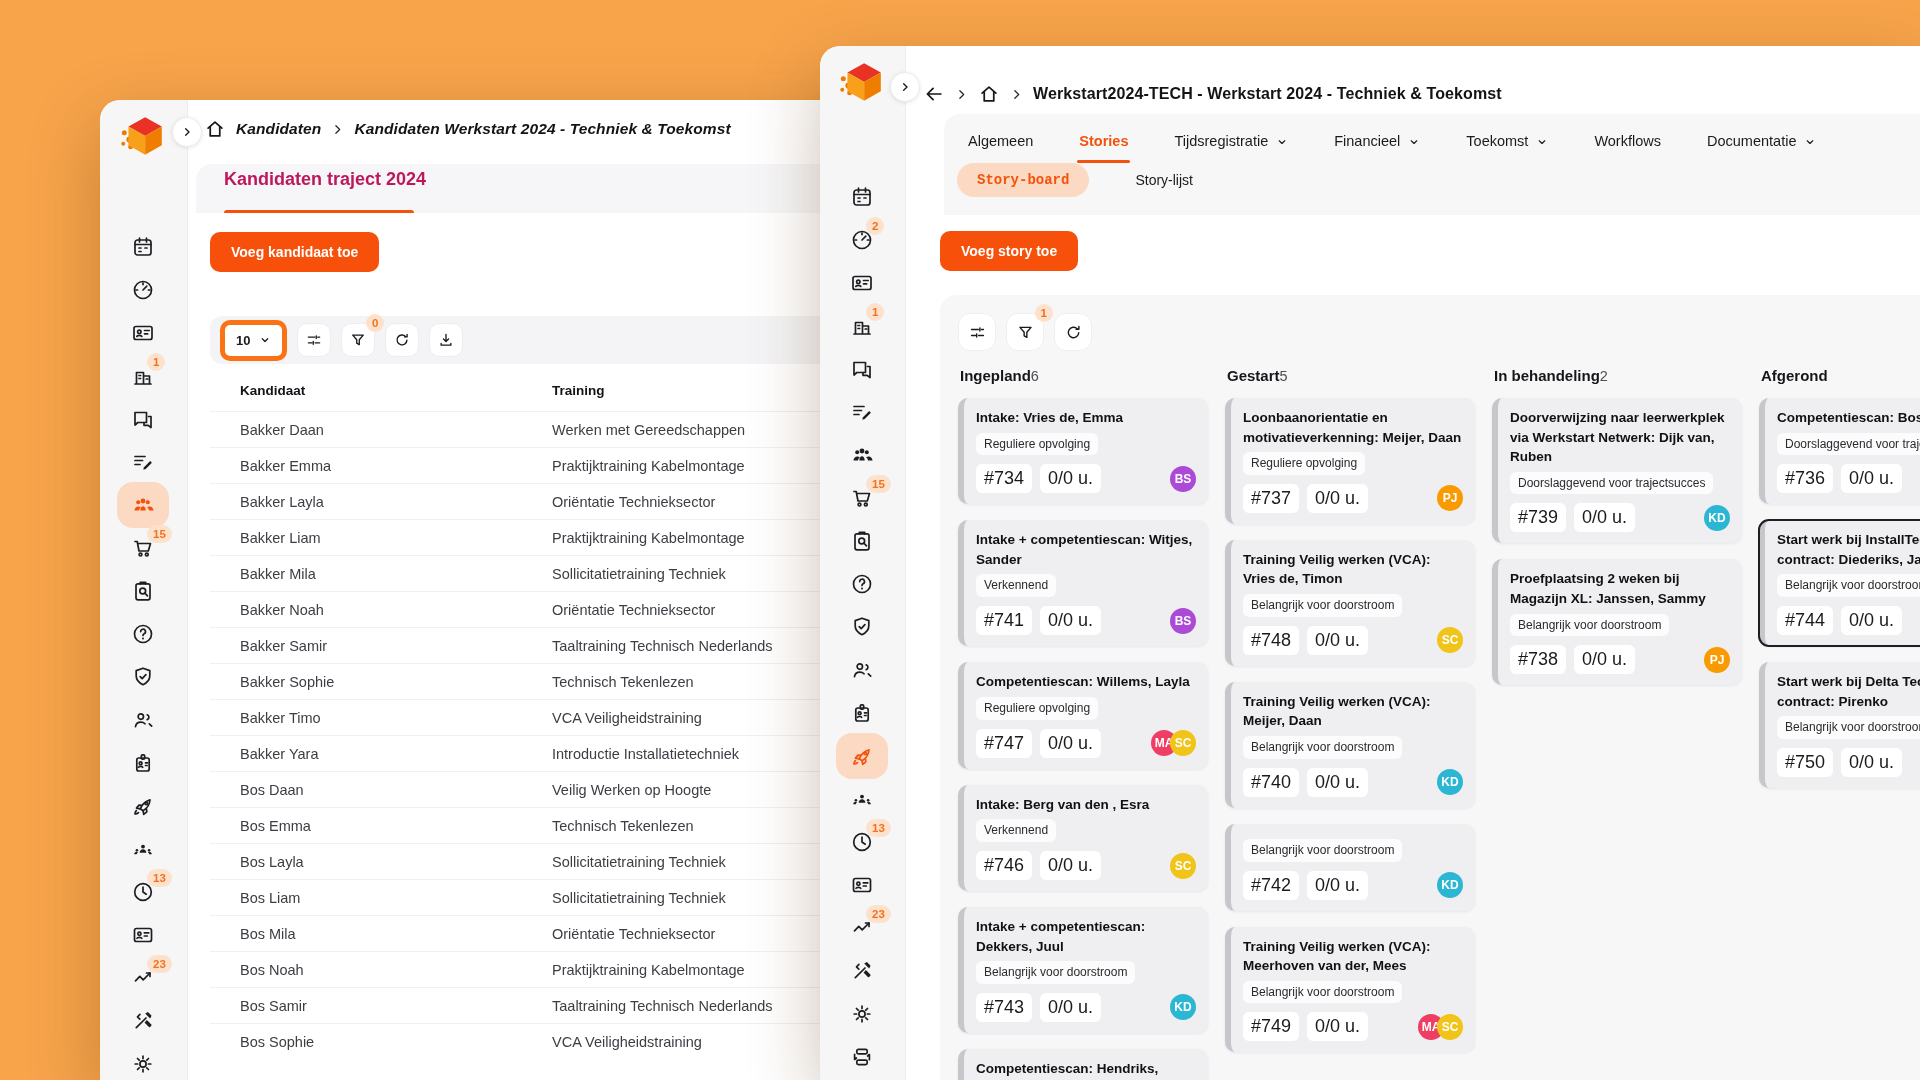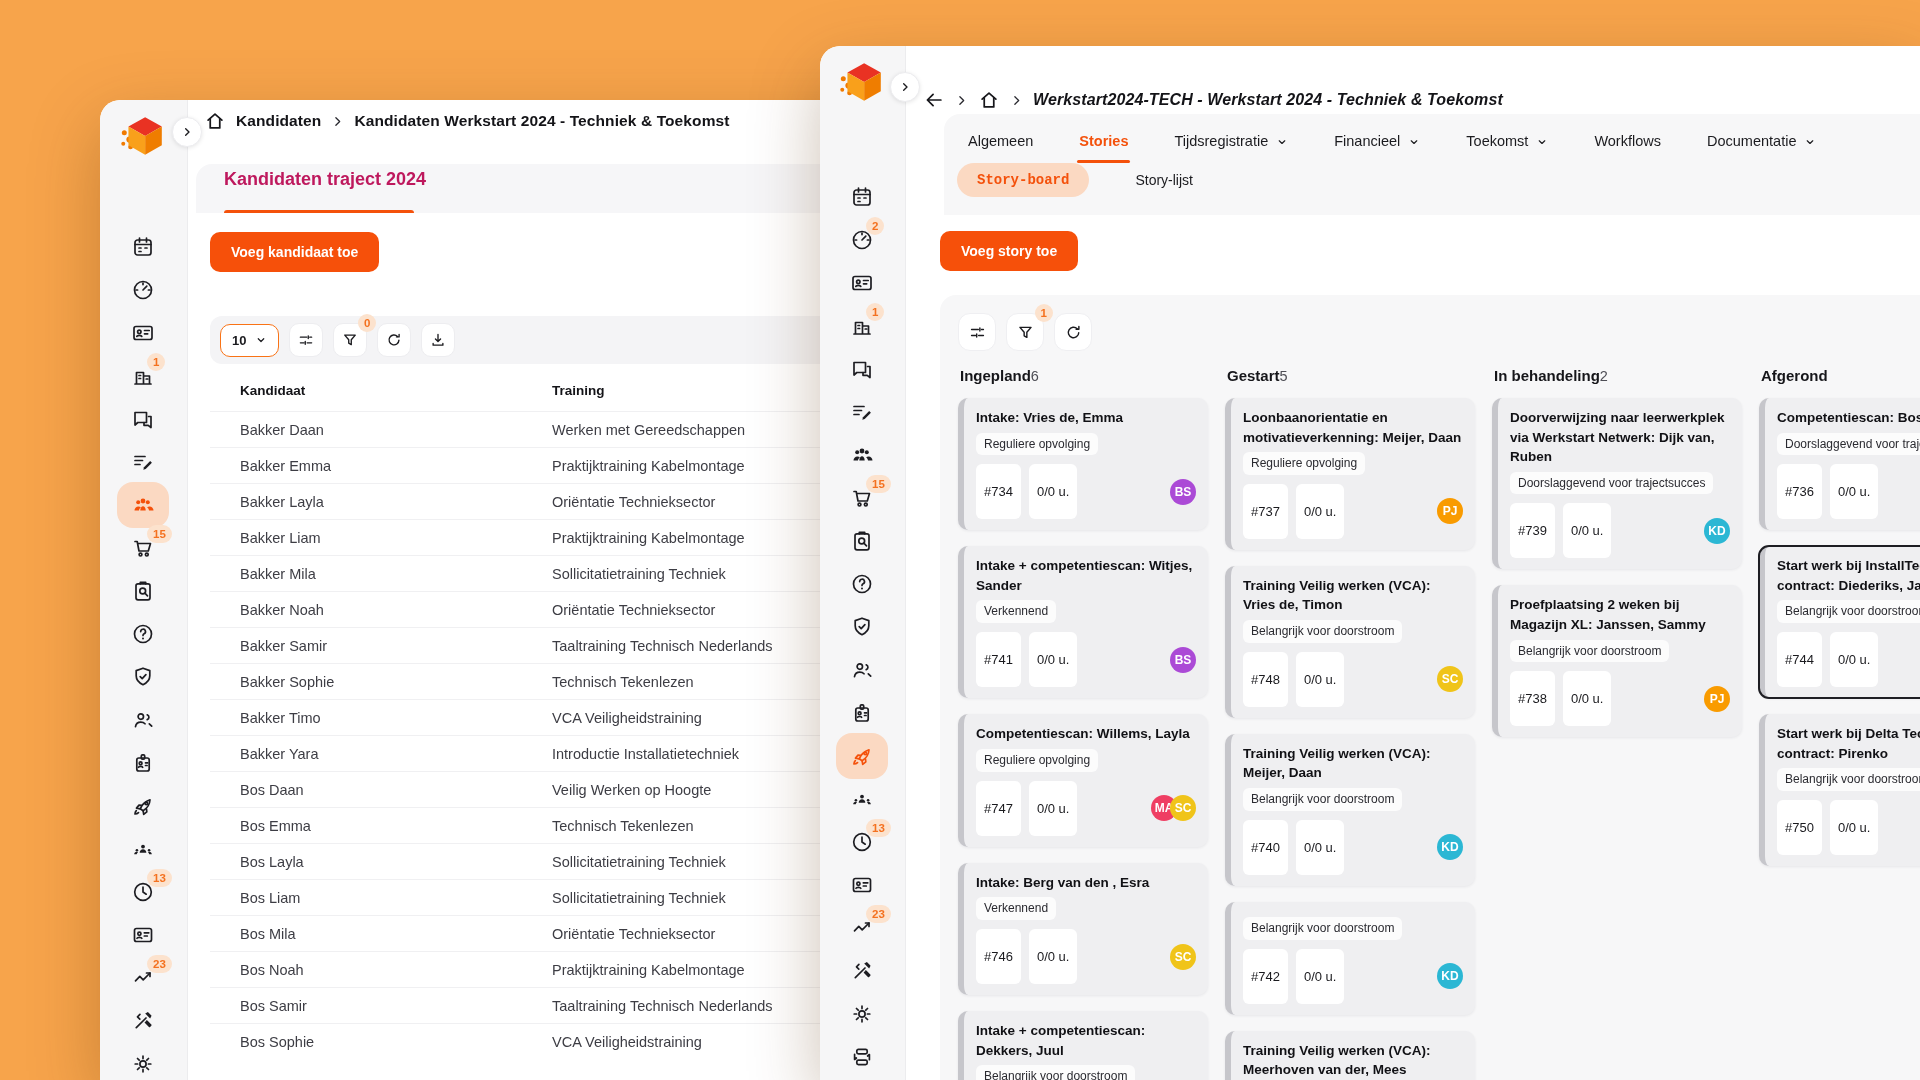--- a/index.html
+++ b/index.html
@@ -41,42 +41,42 @@
     color:#1D1D22; border-radius:16px; cursor:pointer; flex:none;
   }
   .nav-item.active { height:46px; margin:-11px 0; background:#FBD9C2; color:#F4510B; }
   .icon { width:24px; height:24px; stroke:currentColor; fill:none; stroke-width:1.7; stroke-linecap:round; stroke-linejoin:round; flex:none; }
   .badge {
     position:absolute; top:-11px; left:30px; background:#FCE2CD; color:#F4711F;
     font-size:11.5px; font-weight:700; border-radius:9px; padding:1px 6px; line-height:16px; z-index:2;
   }
 
   .crumbs { position:absolute; display:flex; align-items:center; gap:10px; z-index:2; }
-  #back-window .crumbs { left:104px; top:10px; }
-  #front-window .crumbs { left:103px; top:43px;font-style:italic; }
+  #back-window .crumbs { left:104px; top:18px;font-style:italic; }
+  #front-window .crumbs { left:103px; top:37px; }
   .crumbs svg { width:22px; height:22px; stroke:#17171B; fill:none; stroke-width:1.9; stroke-linecap:round; stroke-linejoin:round; }
   .crumbs svg.small { width:13px; height:13px; stroke-width:2.4; stroke:#2A2A30; }
   .crumb-text { font-size:15.5px; font-weight:700; color:#141418; letter-spacing:.1px; }
 
   
   #back-panel { position:absolute; left:96px; top:64px; right:0; bottom:0; background:#fff; border-radius:16px 0 0 0; }
   .panel-head { height:49px; background:#F6F6F8; border-radius:16px 0 0 0; position:relative; }
   .tab-single { position:absolute; left:28px; top:5px; font-size:18px; font-weight:700; color:#be185d; }
   .tab-single-line { position:absolute; left:28px; bottom:0; width:190px; height:3px; background:#F4510B; border-radius:3px 3px 0 0; }
   .panel-body { padding:19px 0 0 14px; }
   .btn-primary {
     display:inline-block; background:#F6500A; color:#fff; border:none; cursor:pointer;
     font-family:inherit; font-size:14px; font-weight:700; border-radius:10px; padding:12px 21px;
   }
   .table-toolbar {
     margin-top:44px; margin-right:0; height:48px; background:#F4F4F6; border-radius:12px 0 0 12px;
     display:flex; align-items:center; gap:10px; padding:0 10px;
   }
   .select-box {
-    display:flex; align-items:center; gap:9px; background:#fff; border:1px solid #f97316;
+    display:flex; align-items:center; gap:9px; background:#fff; border:5px solid #f97316;
     border-radius:10px; padding:8px 11px; font-size:13px; font-weight:700; cursor:pointer;
   }
   .select-box svg { width:12px; height:12px; stroke:#1B1B1F; fill:none; stroke-width:2.4; stroke-linecap:round; stroke-linejoin:round; }
   .icon-btn {
     width:34px; height:34px; background:#fff; border:1px solid #EDEDF0; border-radius:10px;
     display:flex; align-items:center; justify-content:center; position:relative; cursor:pointer;
   }
   .icon-btn svg { width:18px; height:18px; stroke:#1B1B1F; fill:none; stroke-width:1.8; stroke-linecap:round; stroke-linejoin:round; }
   .icon-btn .badge { top:-10px; left:auto; right:-10px; }
 
@@ -116,21 +116,21 @@
     background:#EFEFF1; border-radius:10px; border-left:6px solid #C6C6CB;
     padding:10px 12px 11px 12px; box-shadow:0 1px 3px rgba(20,20,40,.07); cursor:pointer;
   }
   .card.selected { outline:2px solid #1E1E23; outline-offset:-1px; }
   .card-title { font-size:13.5px; font-weight:700; color:#111115; line-height:1.45; }
   .card-tag {
     display:inline-block; background:rgba(255,255,255,.78); border-radius:6px; padding:3px 8px;
     font-size:12px; color:#2A2A30; margin-top:5px; line-height:1.4;
   }
   .card-meta { display:flex; align-items:center; gap:8px; margin-top:9px; }
-  .chip { background:#fff; border-radius:6px; padding:20px 8px; font-size:13px; color:#1A1A1E;text-align:center; }
+  .chip { background:#fff; border-radius:6px; padding:4px 8px; font-size:18px; color:#1A1A1E;text-align:center; }
   .avatars { margin-left:auto; display:flex; }
   .avatar {
     width:26px; height:26px; border-radius:50%; color:#fff; font-size:12px; font-weight:700;
     display:flex; align-items:center; justify-content:center; margin-left:-7px; flex:none;
   }
 </style>
 </head>
 <body>
 
 <div class="window" id="back-window">

